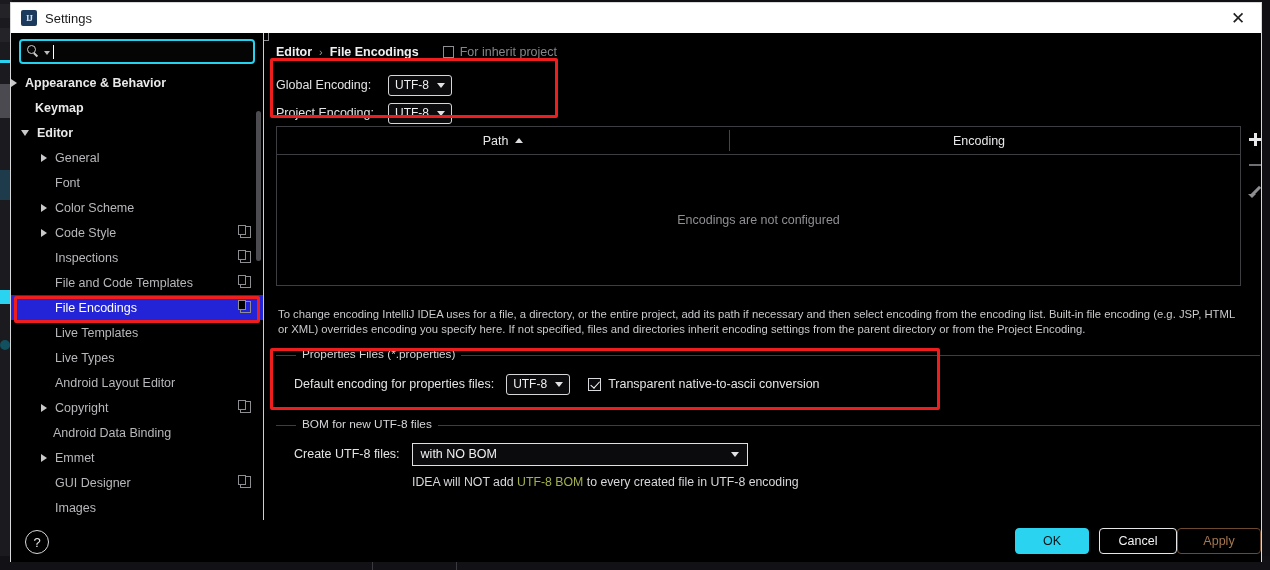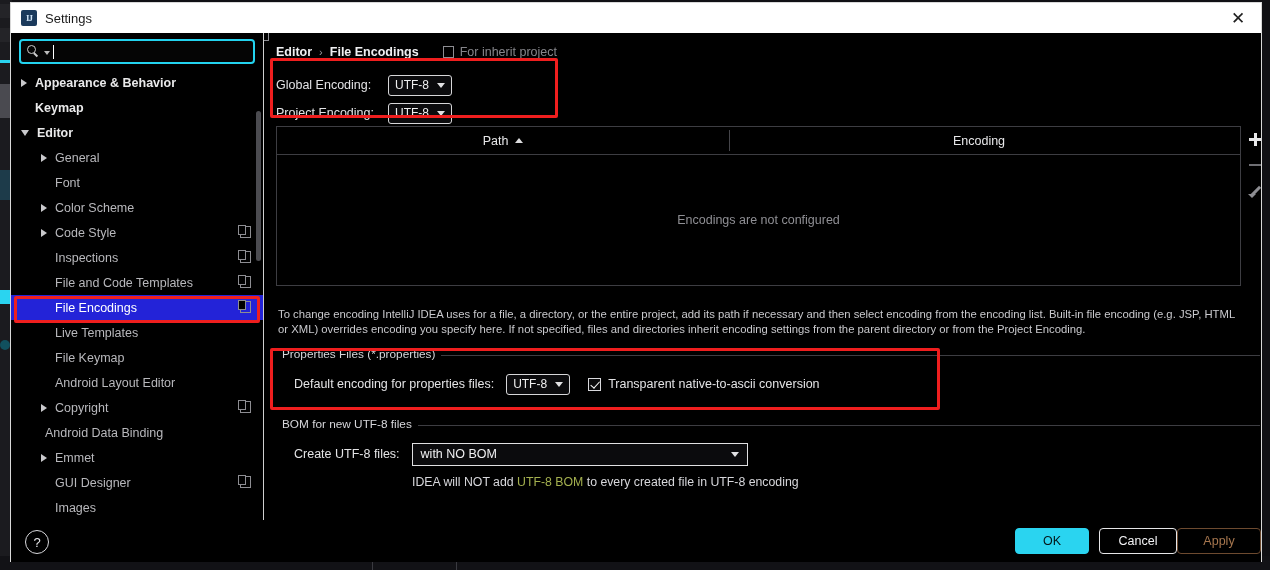--- a/index.html
+++ b/index.html
@@ -156,21 +156,21 @@
   }
 
   .hint{
     position:absolute;left:14px;top:262px;width:962px;color:#c9c9cd;font-size:11.3px;line-height:15px;margin-top:12px;
   }
 
   
   .group{position:absolute;}
   .group .g-line{position:absolute;left:0;right:0;top:0;height:1px;background:#3d3d42;}
   .group .g-title{
-    position:absolute;left:0;top:-8px;background:#000;padding:0 6px;
+    position:absolute;left:20px;top:-8px;background:#000;padding:0 6px;
     color:#d6d6da;font-size:11.8px;white-space:nowrap;
   }
   .g-row{display:flex;align-items:center;height:26px;}
   .g-label{color:#e3e3e5;font-size:12.5px;}
 
   .checkbox{
     width:13px;height:13px;border:1px solid #d8d8dc;background:#0a0a0c;box-sizing:border-box;
     display:flex;align-items:center;justify-content:center;margin-right:7px;
   }
   .checkbox .tick{
@@ -235,21 +235,21 @@
             <div class="glass"></div>
               <div class="handle"></div>
           </div>
           <div class="search-caret"></div>
           <div class="caret-bar"></div>
           <input class="search-input" type="text" placeholder="" style="">
         </div>
       </div>
 
       <div class="tree" id="tree">
-          <div class="tree-item top" style="padding-left: 10px;">
+          <div class="tree-item top" style="">
             <span class="arrow "></span>
             <span class="lbl">Appearance &amp; Behavior</span>
           </div>
           <div class="tree-item top" style="padding-left: 10px;">
             <span class="arrow none"></span>
             <span class="lbl">Keymap</span>
           </div>
           <div class="tree-item top" style="padding-left: 10px;">
             <span class="arrow open"></span>
             <span class="lbl">Editor</span>
@@ -285,32 +285,32 @@
             <span class="arrow none"></span>
             <span class="lbl">File Encodings</span>
             <span class="copy-badge"></span>
           </div>
           <div class="tree-item" style="padding-left: 30px;">
             <span class="arrow none"></span>
             <span class="lbl">Live Templates</span>
           </div>
           <div class="tree-item" style="padding-left: 30px;">
             <span class="arrow none"></span>
-            <span class="lbl">File Keymap</span>
+            <span class="lbl">Live Types</span>
           </div>
           <div class="tree-item" style="padding-left: 30px;">
             <span class="arrow none"></span>
             <span class="lbl">Android Layout Editor</span>
           </div>
           <div class="tree-item" style="padding-left: 30px;">
             <span class="arrow "></span>
             <span class="lbl">Copyright</span>
             <span class="copy-badge"></span>
           </div>
-          <div class="tree-item" style="padding-left: 20px;">
+          <div class="tree-item" style="padding-left: 28px;">
             <span class="arrow none"></span>
             <span class="lbl">Android Data Binding</span>
           </div>
           <div class="tree-item" style="padding-left: 30px;">
             <span class="arrow "></span>
             <span class="lbl">Emmet</span>
           </div>
           <div class="tree-item" style="padding-left: 30px;">
             <span class="arrow none"></span>
             <span class="lbl">GUI Designer</span>

